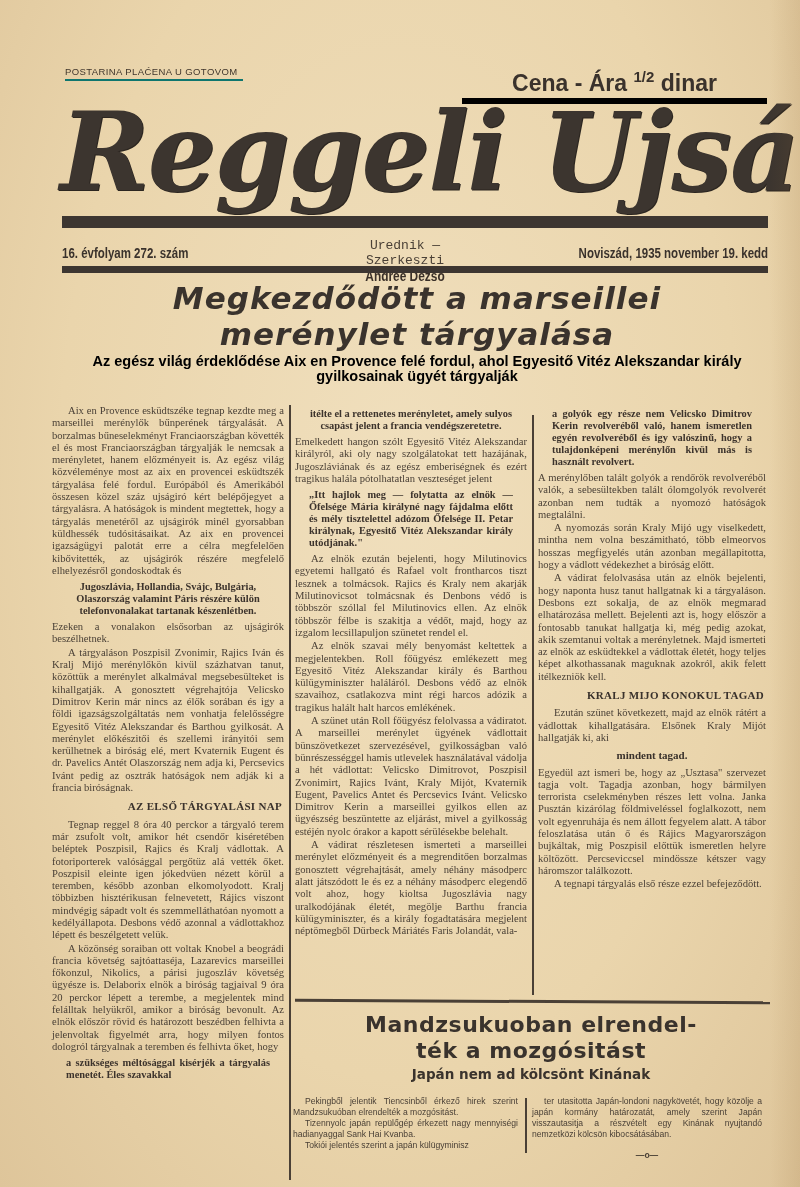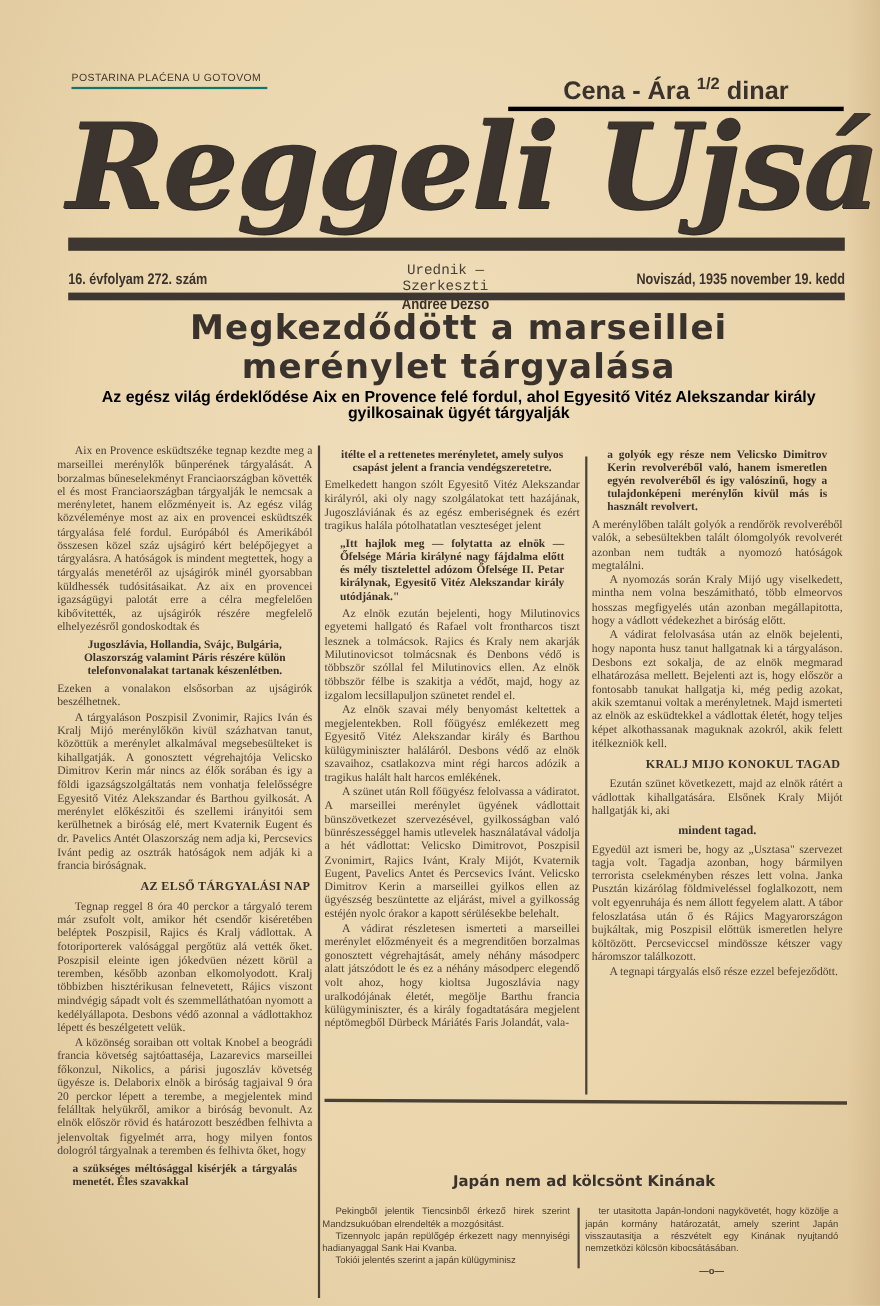--- a/index.html
+++ b/index.html
@@ -20,21 +20,21 @@
   .postage {
     position: absolute; left: 65px; top: 66px;
     font-family: "Liberation Sans Narrow", "Liberation Sans", sans-serif;
     font-size: 9.5px; letter-spacing: 0.4px; color: #40362c;
     border-bottom: 2px solid #0f766e; padding-bottom: 2px; width: 178px;
     white-space: nowrap;
   }
   .price {
     position: absolute; left: 462px; top: 68px;
     font-family: "Liberation Sans", sans-serif; font-weight: bold;
-    font-size: 23px; color: #3a322c; border-bottom: 4px solid #000000;
+    font-size: 23px; color: #3a322c; border-bottom: 6px solid #000000;
     width: 305px; text-align: center; padding-bottom: 1px; white-space: nowrap;
   }
   .price sup { font-size: 15px; }
   .masthead {
     position: absolute; left: 60px; top: 92px; width: 710px; height: 120px;
     font-family: "DejaVu Serif", serif; font-weight: bold; font-style: italic;
     font-size: 108px; color: #3c352f; line-height: 120px;
     letter-spacing: -2px; white-space: nowrap; text-align: center;
     text-shadow: 1px 1px 0 #2c2620;
   }
@@ -50,21 +50,21 @@
   .meta-center .editor { font-family: "Liberation Sans", sans-serif; font-weight: bold; font-size: 14px; transform: scaleX(0.85); }
   .meta-right {
     position: absolute; right: 32px; top: 245px;
     font-family: "Liberation Sans", sans-serif; font-weight: bold; font-size: 14px;
     color: #3a322c; transform: scaleX(0.82); transform-origin: right;
     white-space: nowrap;
   }
   .headline {
     position: absolute; left: 62px; top: 280px; width: 710px; text-align: center;
     font-family: "DejaVu Sans", sans-serif; font-weight: bold;
-    font-size: 31px; line-height: 36px; color: #3a332d; letter-spacing: 1px;
+    font-size: 31px; line-height: 36px; color: #3a332d; letter-spacing: 1px; font-style: italic;
   }
   .subhead {
     position: absolute; left: 62px; top: 354px; width: 710px; text-align: center;
     font-family: Liberation Sans, sans-serif; font-weight: bold;
     font-size: 14.5px; line-height: 15px; color: #000000;
   }
   .col {
     position: absolute; font-size: 10.6px; line-height: 12.3px; color: #4a4036;
     text-align: justify; font-family: "Liberation Serif", serif;
   }
@@ -162,20 +162,24 @@
     <p>A vádirat felolvasása után az elnök bejelenti, hogy naponta husz tanut hallgatnak ki a tárgyaláson. Desbons ezt sokalja, de az elnök megmarad elhatározása mellett. Bejelenti azt is, hogy először a fontosabb tanukat hallgatja ki, még pedig azokat, akik szemtanui voltak a merényletnek. Majd ismerteti az elnök az esküdtekkel a vádlottak életét, hogy teljes képet alkothassanak maguknak azokról, akik felett itélkezniök kell.</p>
     <h3>KRALJ MIJO KONOKUL TAGAD</h3>
     <p>Ezután szünet következett, majd az elnök rátért a vádlottak kihallgatására. Elsőnek Kraly Mijót hallgatják ki, aki</p>
     <h4>mindent tagad.</h4>
     <p class="noindent">Egyedül azt ismeri be, hogy az „Usztasa" szervezet tagja volt. Tagadja azonban, hogy bármilyen terrorista cselekményben részes lett volna. Janka Pusztán kizárólag földmiveléssel foglalkozott, nem volt egyenruhája és nem állott fegyelem alatt. A tábor feloszlatása után ő és Rájics Magyarországon bujkáltak, mig Poszpisil előttük ismeretlen helyre költözött. Percseviccsel mindössze kétszer vagy háromszor találkozott.</p>
     <p>A tegnapi tárgyalás első része ezzel befejeződött.</p>
   </div>
 
   <div class="hrule-bottom"></div>
 
+  <div class="headline2">
+    <div>Mandzsukuoban elrendel-</div>
+    <div>ték a mozgósitást</div>
+  </div>
   <div class="subhead2">Japán nem ad kölcsönt Kinának</div>
 
   <div class="col2 col2-a">
     <p>Pekingből jelentik Tiencsinből érkező hirek szerint Mandzsukuóban elrendelték a mozgósitást.</p>
     <p>Tizennyolc japán repülőgép érkezett nagy mennyiségi hadianyaggal Sank Hai Kvanba.</p>
     <p>Tokiói jelentés szerint a japán külügyminisz</p>
   </div>
 
   <div class="vrule" style="left:525px;top:1098px;height:55px;"></div>
 

